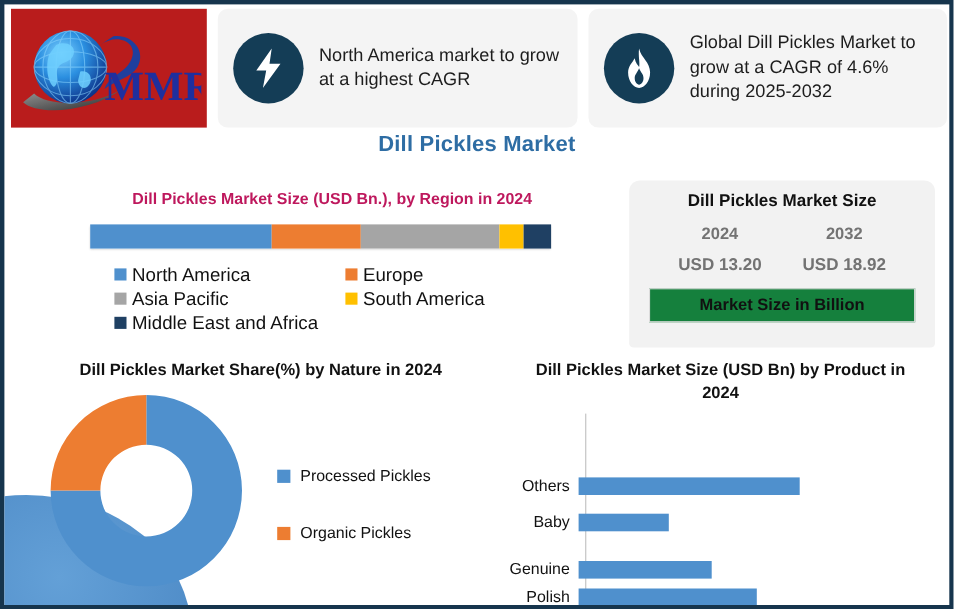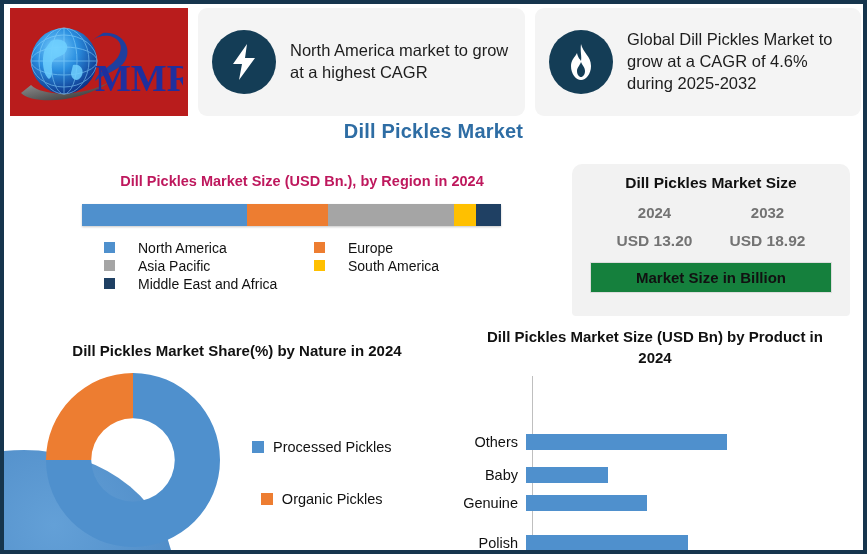--- a/index.html
+++ b/index.html
@@ -93,21 +93,21 @@
   .stacked-bar .seg { height: 100%; }
 
   .region-legend {
     margin-top: 14px;
     margin-left: 48px;
     width: 400px;
     display: grid;
     grid-template-columns: 210px 190px;
     row-gap: 2px;
   }
-  .leg-item { display: flex; align-items: center; gap: 23px; font-size: 14px; color: #111; }
+  .leg-item { display: flex; align-items: center; gap: 5px; font-size: 17px; color: #111; }
   .leg-swatch { width: 11px; height: 11px; flex: 0 0 auto; }
 
   
   .size-card {
     position: absolute; left: 568px; top: 160px;
     width: 278px; height: 152px;
     background: #f2f2f2;
     border-radius: 10px 10px 4px 4px;
     padding-top: 10px;
     text-align: center;
@@ -123,32 +123,32 @@
   .size-values span { font-size: 15.5px; font-weight: bold; color: #737373; }
   .size-footer {
     margin: 12px 18px 0 18px;
     border: 1px solid #dcdcdc;
     background: #15803d;
     padding: 6px 0;
     font-size: 15px; font-weight: bold; color: #111;
   }
 
   
-  .donut-block { position: absolute; left: 18px; top: 336px; width: 430px; }
+  .donut-block { position: absolute; left: 18px; top: 322px; width: 430px; }
   .donut-title {
     font-size: 15px; font-weight: bold; color: #111;
     text-align: center; line-height: 1.4; padding: 0 48px;
   }
   .donut-wrap { position: relative; margin-top: 6px; height: 186px; }
   .donut-svg { position: absolute; left: 16px; top: 0; }
   .donut-legend {
     position: absolute; left: 230px; top: 72px;
     display: flex; flex-direction: column; gap: 36px;
   }
-  .donut-legend .leg-item { font-size: 14.5px; gap: 9px; justify-content: center; }
+  .donut-legend .leg-item { font-size: 14.5px; gap: 9px; }
   .donut-legend .leg-swatch { width: 12px; height: 12px; }
 
   
   .product-block { position: absolute; left: 442px; top: 322px; width: 418px; }
   .product-title {
     font-size: 15px; font-weight: bold; color: #111;
     text-align: center; line-height: 1.4; padding: 0 24px;
   }
   .product-chart { position: relative; margin-top: 8px; height: 188px; }
   .product-axis {
@@ -314,21 +314,21 @@
       <div class="product-axis"></div>
 
       <div class="product-row" style="top:58px">
         <span class="product-label">Others</span>
         <span class="product-bar" style="width: 200.86px; background: rgb(79, 144, 205);"></span>
       </div>
       <div class="product-row" style="top:91px">
         <span class="product-label">Baby</span>
         <span class="product-bar" style="width: 82.28px; background: rgb(79, 144, 205);"></span>
       </div>
-      <div class="product-row" style="top:119px">
+      <div class="product-row" style="top:134px">
         <span class="product-label">Genuine</span>
         <span class="product-bar" style="width: 121px; background: rgb(79, 144, 205);"></span>
       </div>
       <div class="product-row" style="top:159px">
         <span class="product-label">Polish</span>
         <span class="product-bar" style="width: 162.14px; background: rgb(79, 144, 205);"></span>
       </div>
 
     </div>
   </div>

